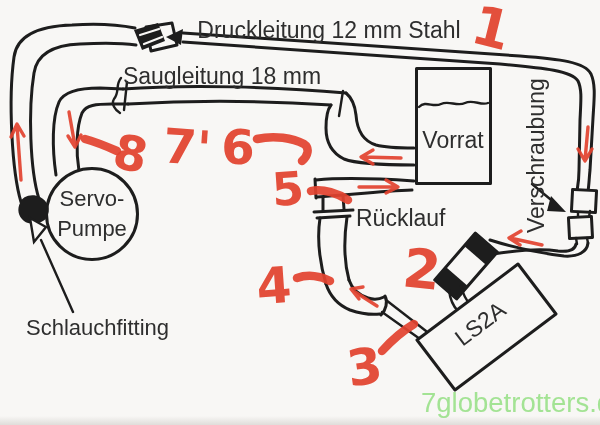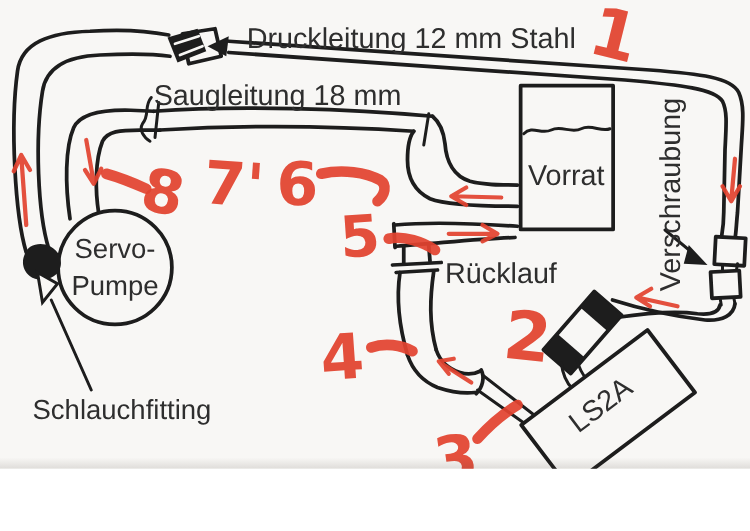--- a/index.html
+++ b/index.html
@@ -1,20 +1,20 @@
 <!DOCTYPE html>
 <html style="--bg: #f8f7f5; --ink: #1d1d1d; --text: #2e2e2e; --red: #e2432f; --green: #a3e394;"><head>
 <meta charset="utf-8">
 <style>
   :root{
     --bg:#f8f7f5; --ink:#1d1d1d; --text:#2e2e2e; --red:#e2432f; --green:#a3e394;
   }
   html,body{margin:0;padding:0;}
   .stage{
-    position:relative;width:600px;height:375px;background:var(--bg);
+    position:relative;width:600px;height:425px;background:var(--bg);
     overflow:hidden;font-family:"Liberation Sans",sans-serif;text-align:right;
   }
   .stage svg{display:block}
   .pipe{fill:none;stroke:var(--ink);stroke-width:3;stroke-linecap:round;stroke-linejoin:round}
   .pipe-thin{fill:none;stroke:var(--ink);stroke-width:2.4;stroke-linecap:round}
   .shape{fill:var(--bg);stroke:var(--ink);stroke-width:3;stroke-linejoin:round}
   .solid{fill:var(--ink);stroke:none}
   .whiteline{fill:none;stroke:var(--bg);stroke-width:2.2;stroke-linecap:round}
   .lbl{fill:var(--text);font-size:23px;font-family:"Liberation Sans",sans-serif}
   .lbl-sm{font-size:22px}

